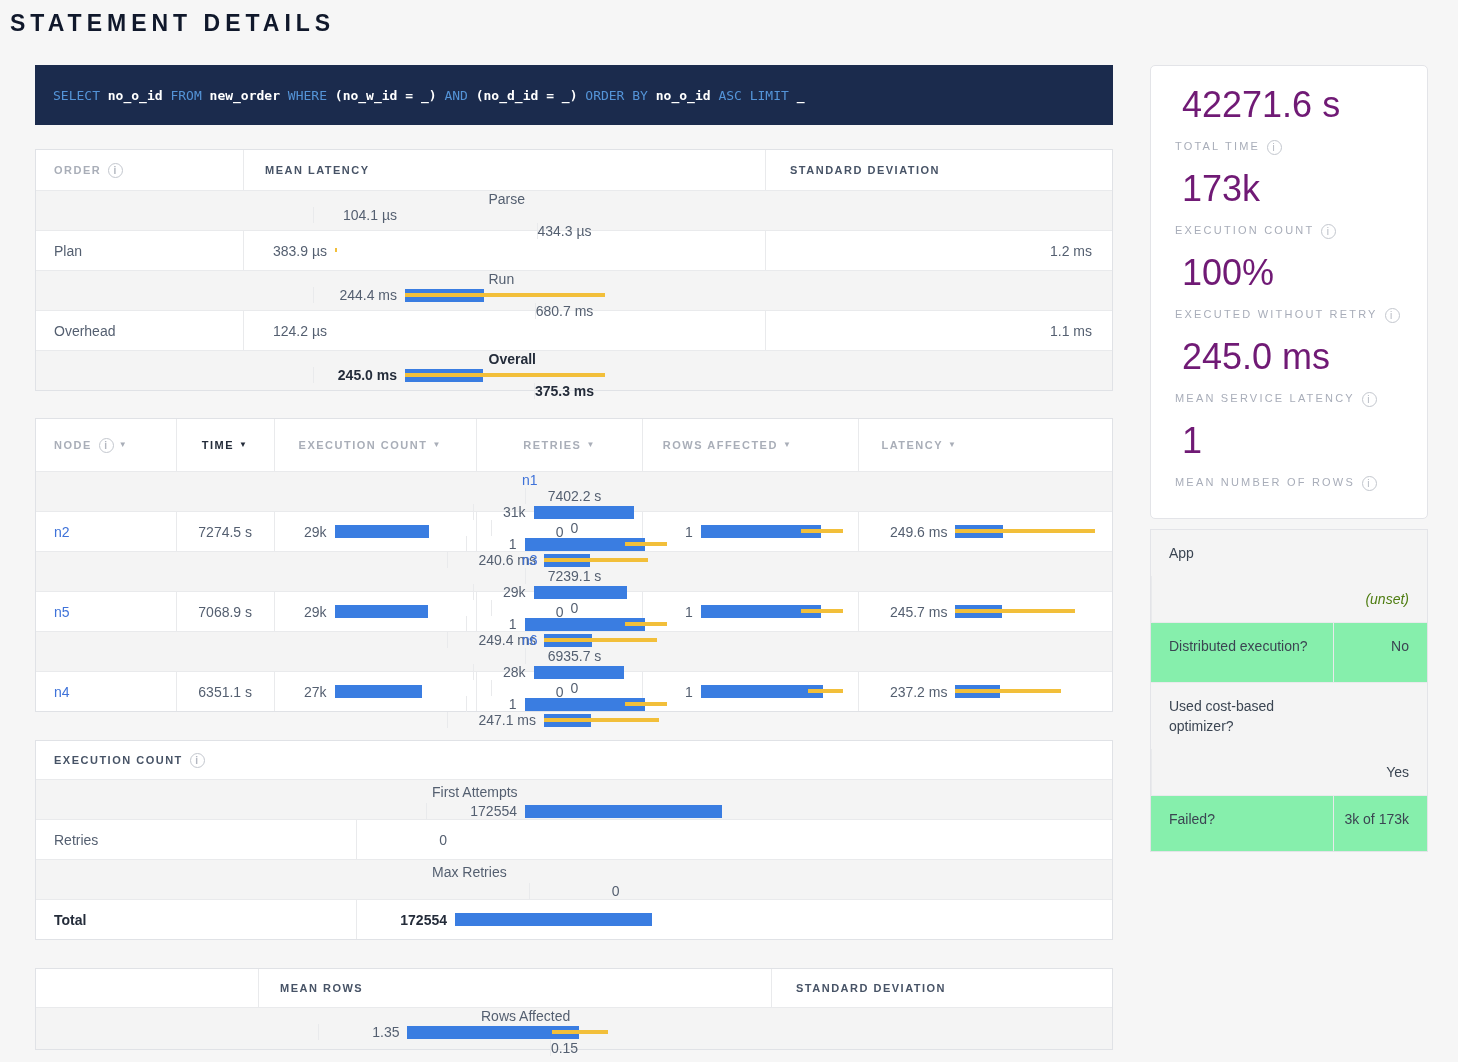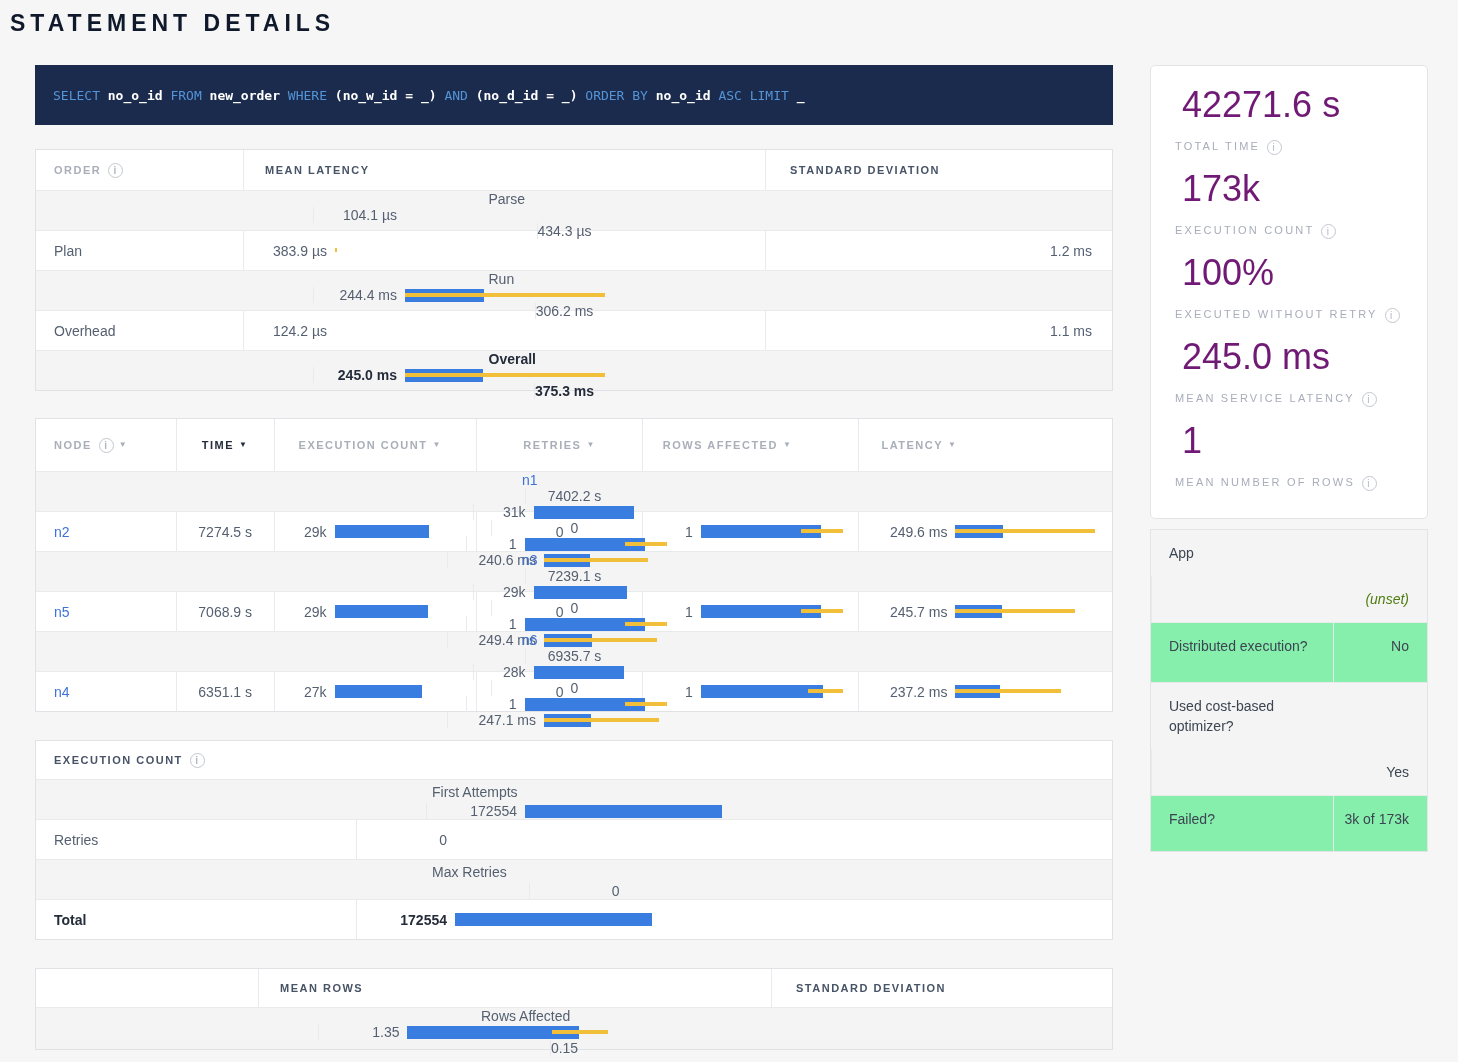--- a/index.html
+++ b/index.html
@@ -137,21 +137,21 @@
         </div>
         <div class="trow alt">
           <div class="cell c1">Run</div>
           <div class="cell c2 bl">
               <span class="val">244.4 ms</span>
               <span class="bar" style="width: 200px;">
                 <i class="bb" style="width: 79px;"></i>
                 <i class="by" style="left: 0px; width: 200px;"></i>
               </span>
             </div>
-          <div class="cell c3 bl">306.2 ms</div>
+          <div class="cell c3 bl">680.7 ms</div>
         </div>
         <div class="trow">
           <div class="cell c1">Overhead</div>
           <div class="cell c2 bl">
               <span class="val">124.2 µs</span>
             </div>
           <div class="cell c3 bl">1.1 ms</div>
         </div>
         <div class="trow alt bold-row">
           <div class="cell c1">Overall</div>

